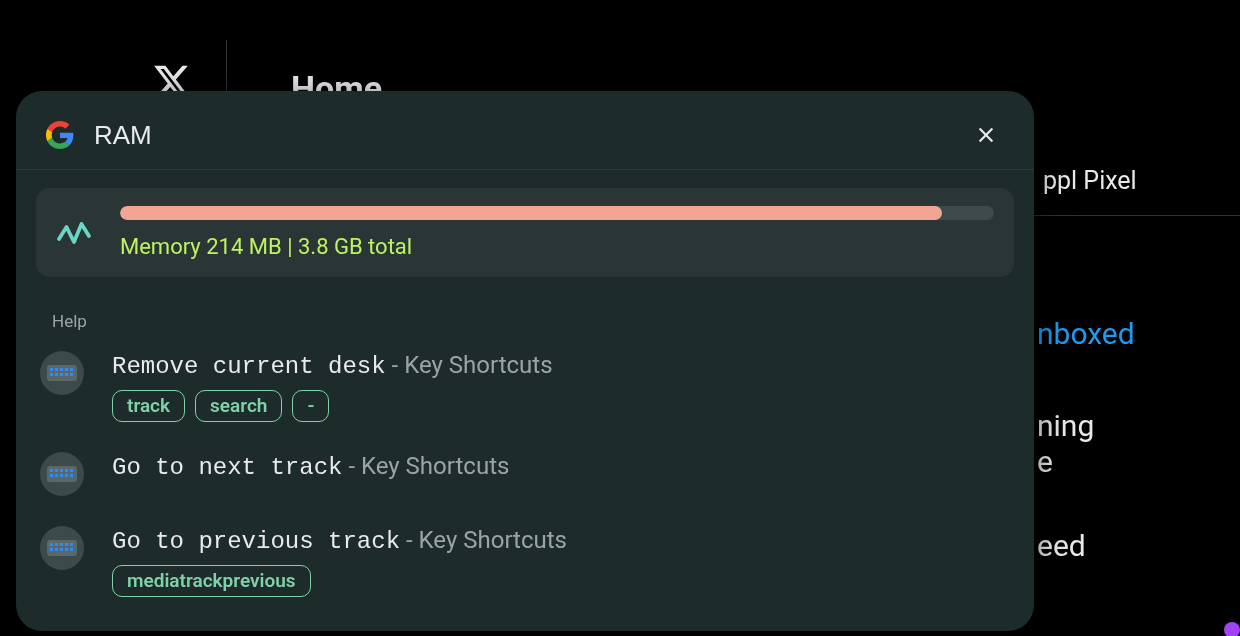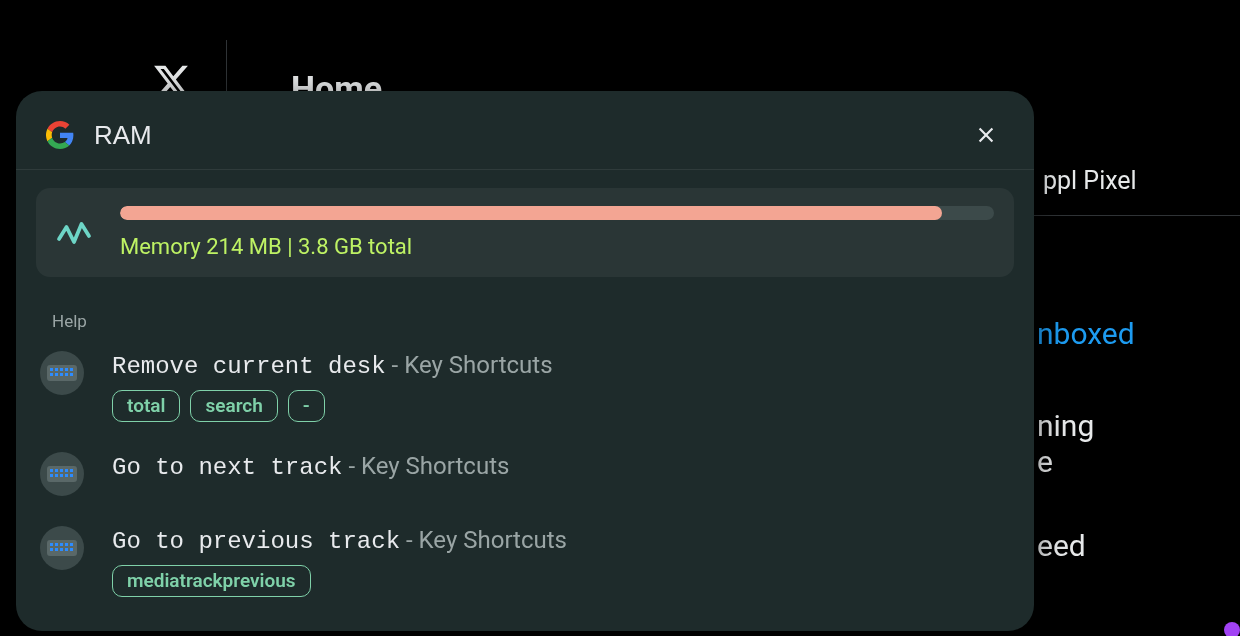--- a/index.html
+++ b/index.html
@@ -170,21 +170,21 @@
               <rect x="8" y="8" width="3" height="3"></rect>
               <rect x="13" y="8" width="3" height="3"></rect>
               <rect x="18" y="8" width="3" height="3"></rect>
               <rect x="23" y="8" width="3" height="3"></rect>
           </g>
         </svg>
       </span>
       <div class="result-body">
         <span class="result-title">Remove current desk</span><span class="result-sub"> - Key Shortcuts</span>
         <div class="key-row">
-          <span class="key-pill">total</span>
+          <span class="key-pill">track</span>
           <span class="key-pill">search</span>
           <span class="key-pill">-</span>
         </div>
       </div>
     </div>
 
     <div class="result-row">
       <span class="result-icon">
         <svg viewBox="0 0 30 16">
           <rect x="0" y="0" width="30" height="16" rx="3" fill="#5a6868"></rect>

